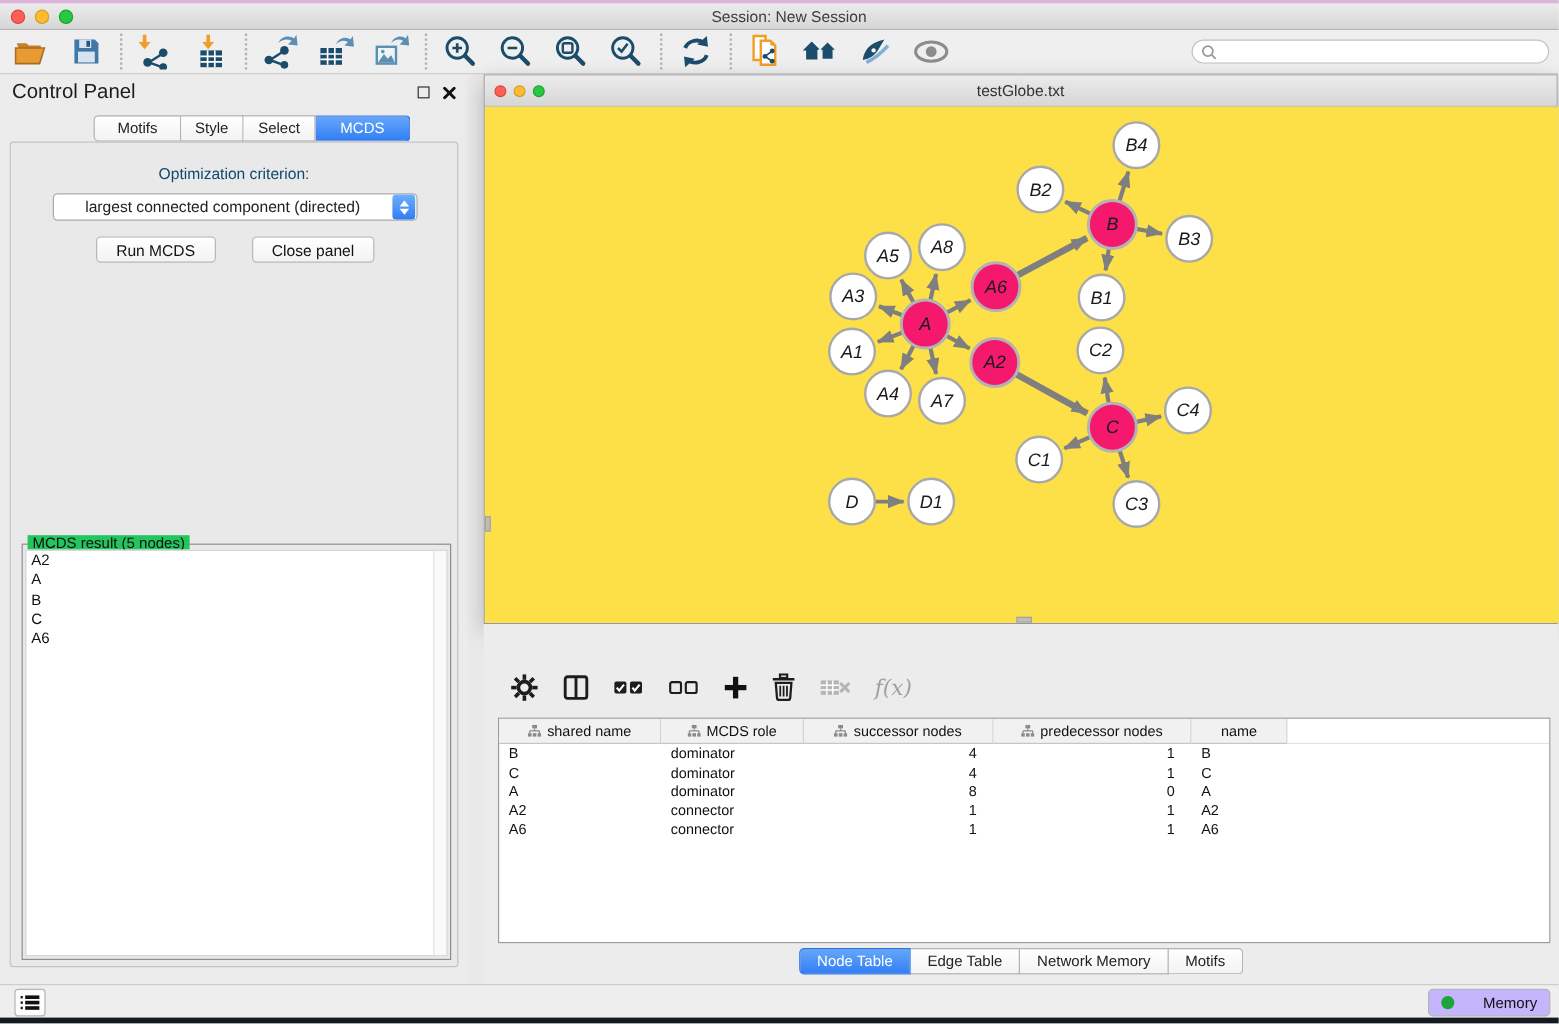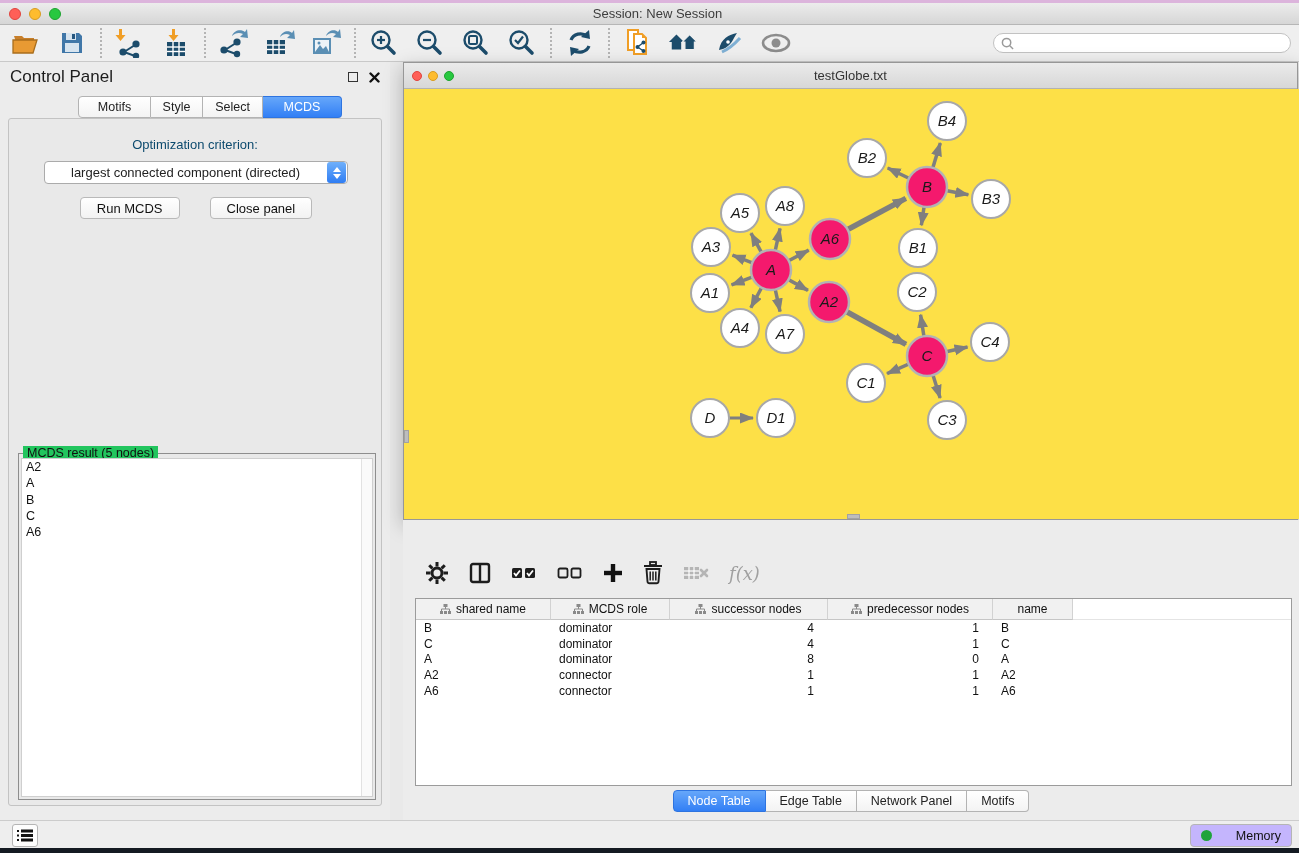--- a/index.html
+++ b/index.html
@@ -650,21 +650,21 @@
           <div class="t-cell al" style="width: 119px;">connector</div>
           <div class="t-cell ar" style="width: 158px;">1</div>
           <div class="t-cell ar" style="width: 165px;">1</div>
           <div class="t-cell al" style="width: 80px;">A6</div>
         </div>
       </div>
 
     <div class="tp-tabs" id="tp-tabs">
         <div class="seg selected">Node Table</div>
         <div class="seg">Edge Table</div>
-        <div class="seg">Network Panel</div>
+        <div class="seg">Network Memory</div>
         <div class="seg">Motifs</div>
       </div>
   </div>
 </div>
 
 <div class="statusbar">
   <span class="list-btn">
     <svg width="16" height="13" viewBox="0 0 16 13">
         <g fill="#111">
           <rect x="0" y="1" width="2" height="2"></rect>

